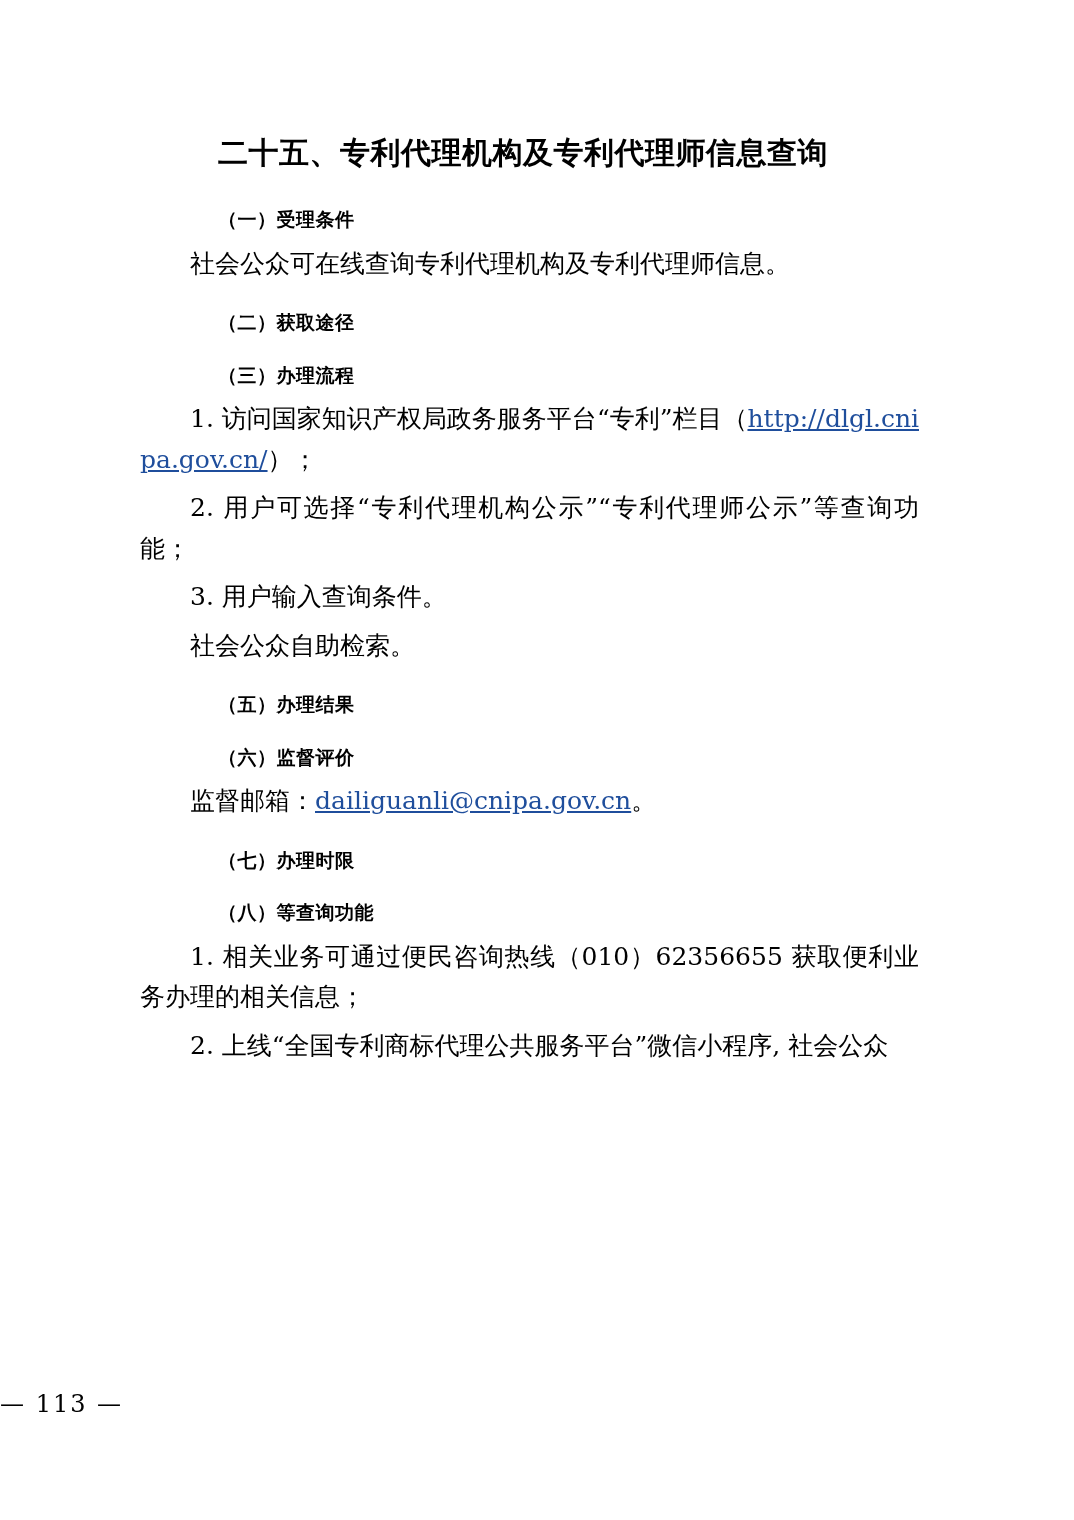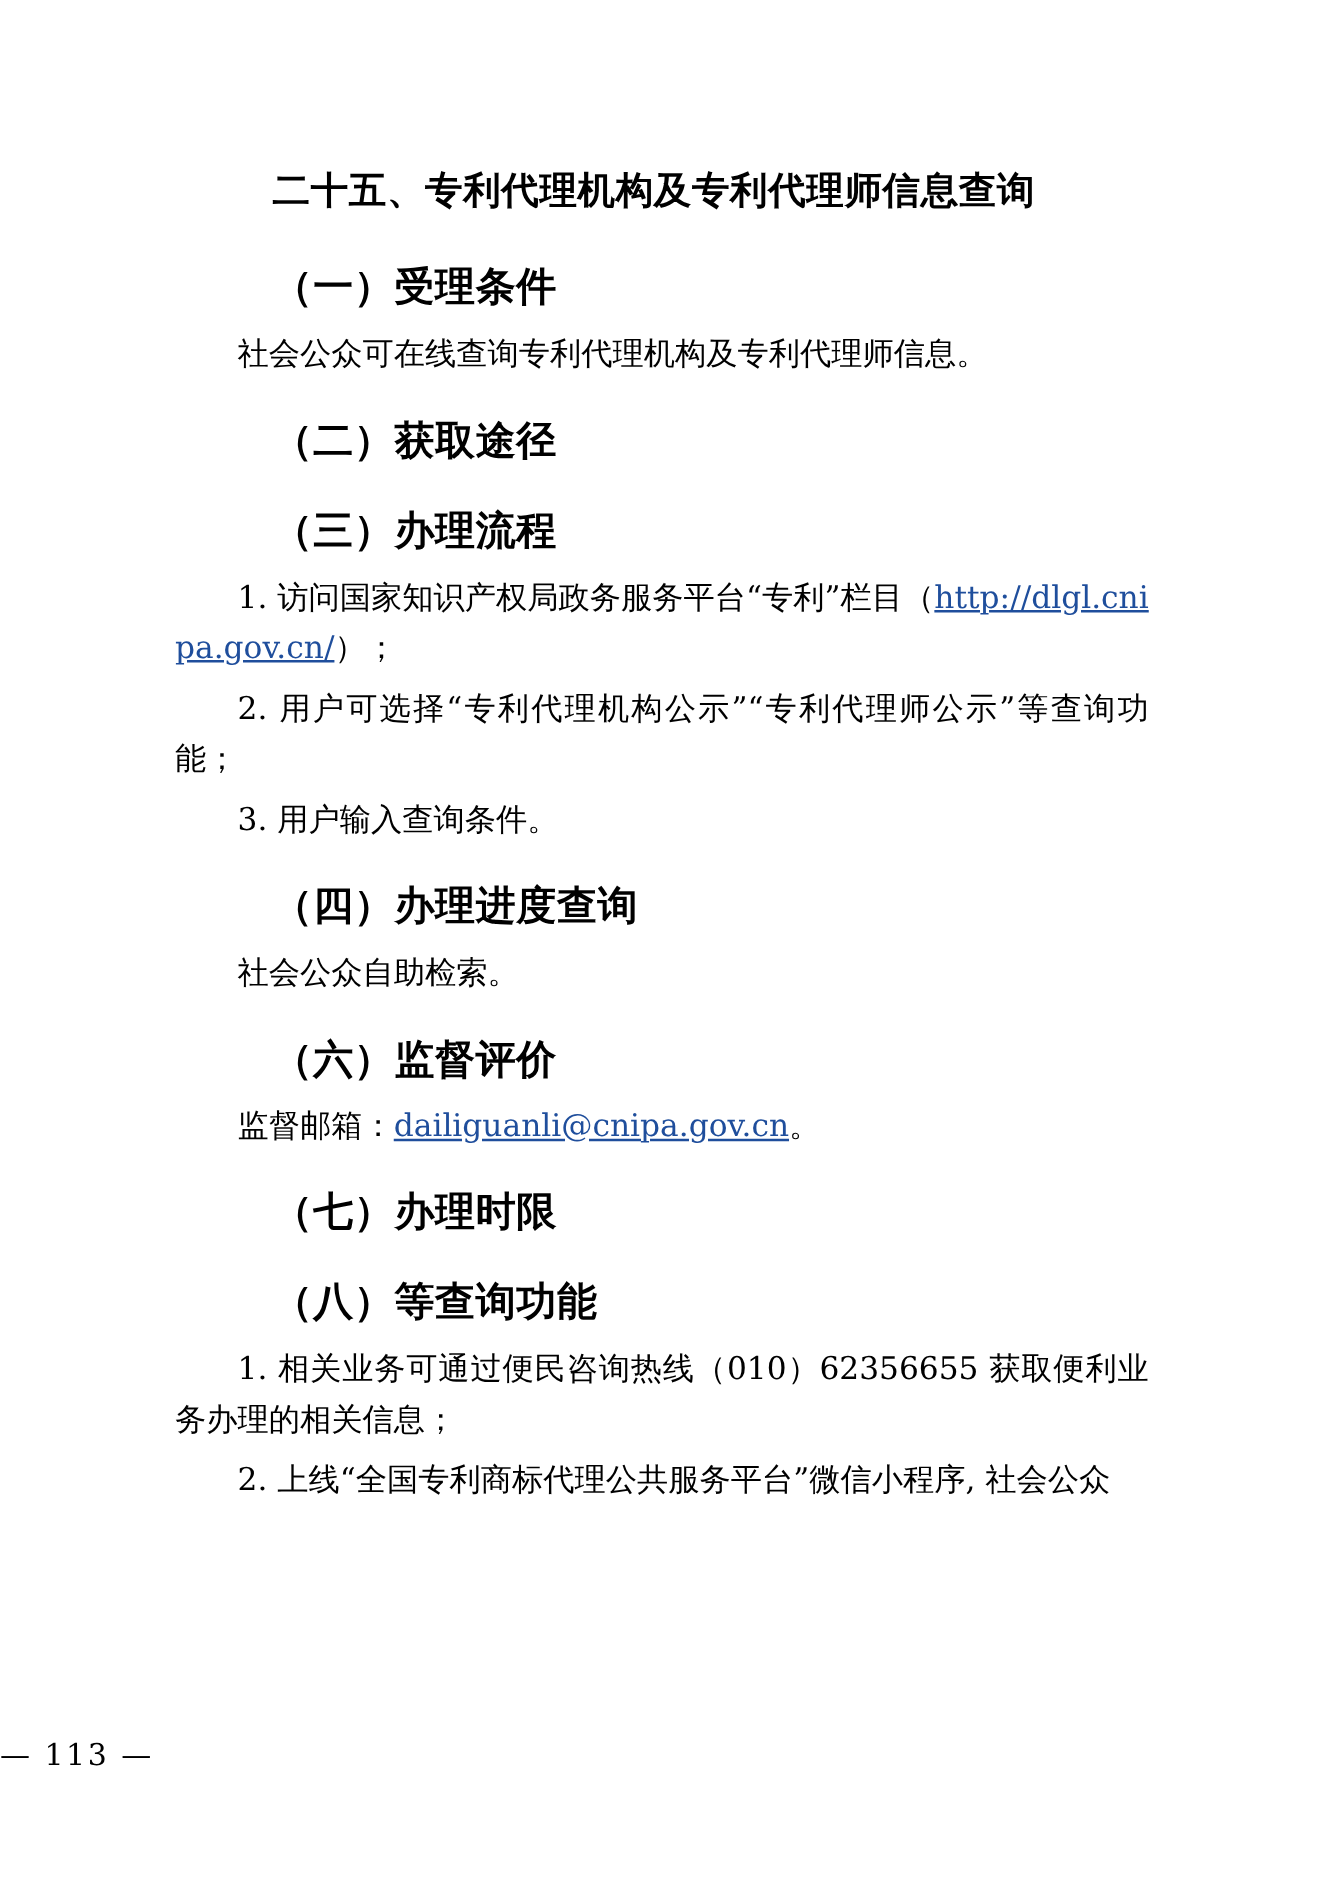--- a/index.html
+++ b/index.html
@@ -28,21 +28,21 @@
     font-weight: bold;
     font-size: 30px;
     letter-spacing: 0.5px;
     margin: 0 0 30px 0;
     padding-left: 78px;
     line-height: 1.5;
   }
   .section-head {
     font-family: "DejaVu Serif", "Liberation Serif", serif;
     font-weight: bold;
-    font-size: 32px;
+    font-size: 19px;
     margin: 24px 0 10px 0;
     padding-left: 78px;
     line-height: 1.5;
     letter-spacing: 0.5px;
   }
   .para {
     font-size: 25px;
     line-height: 1.62;
     margin: 0 0 8px 0;
     text-align: justify;
@@ -77,23 +77,23 @@
 
   <h2 class="section-head">（二）获取途径</h2>
 
   <h2 class="section-head">（三）办理流程</h2>
   <p class="para">
     <span>1. 访问国家知识产权局政务服务平台“专利”栏目（</span><a class="link" href="#">http://dlgl.cnipa.gov.cn/</a><span>）；</span>
   </p>
   <p class="para">2. 用户可选择“专利代理机构公示”“专利代理师公示”等查询功能；</p>
   <p class="para">3. 用户输入查询条件。</p>
 
-  <h2 class="section-head">（四）办理进度查询</h2>
   <p class="para">社会公众自助检索。</p>
 
+  <h2 class="section-head">（五）办理结果</h2>
 
   <h2 class="section-head">（六）监督评价</h2>
   <p class="para">
     <span>监督邮箱：</span><a class="link" href="#">dailiguanli@cnipa.gov.cn</a><span>。</span>
   </p>
 
   <h2 class="section-head">（七）办理时限</h2>
 
   <h2 class="section-head">（八）等查询功能</h2>
   <p class="para">1. 相关业务可通过便民咨询热线（010）62356655 获取便利业务办理的相关信息；</p>

